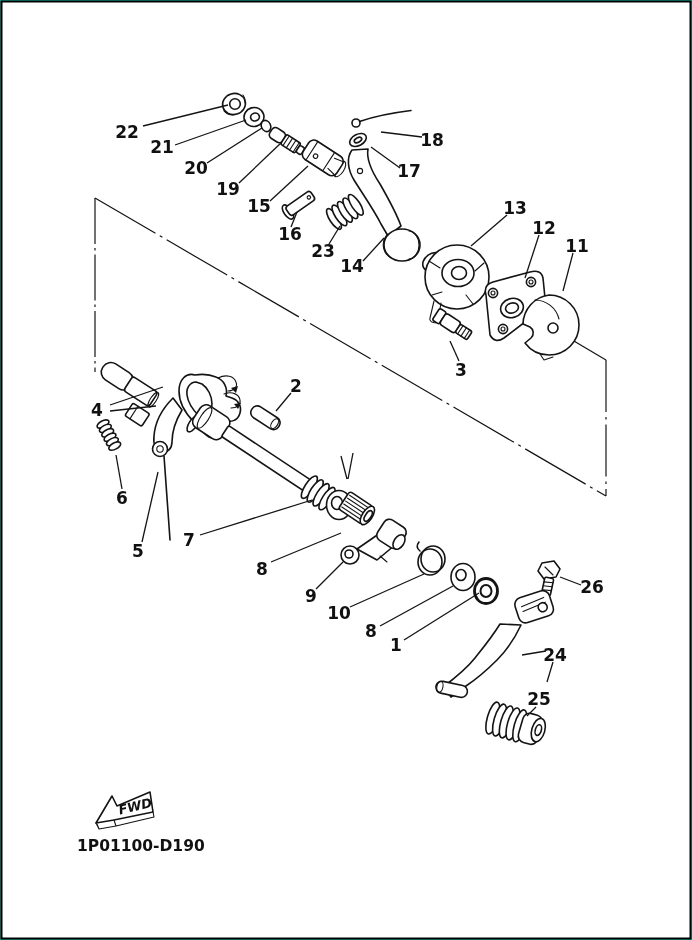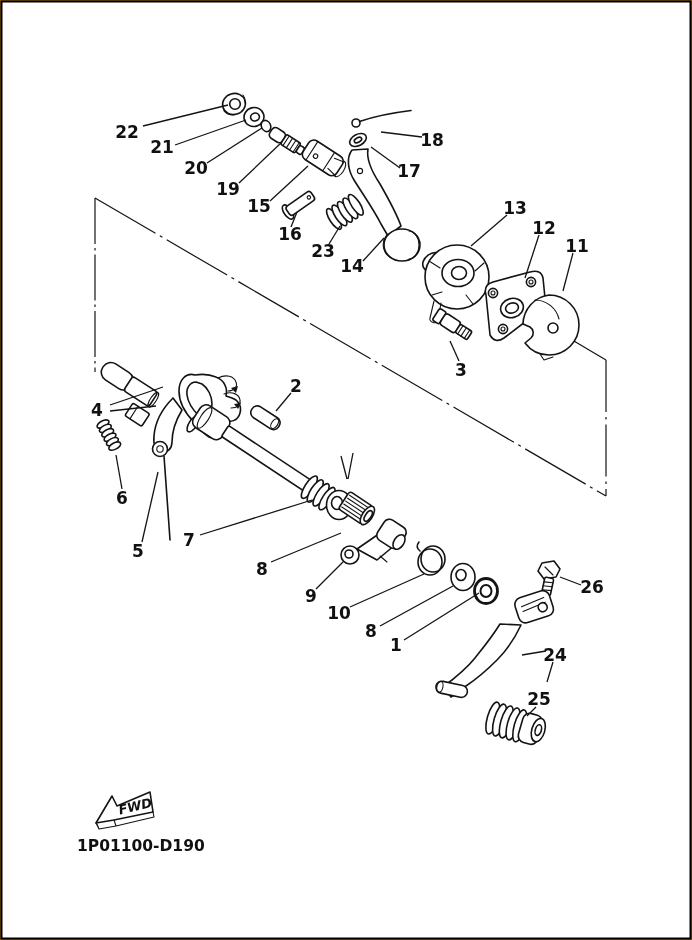--- a/index.html
+++ b/index.html
@@ -1,16 +1,16 @@
 <!DOCTYPE html>
 <html><head>
 <meta charset="utf-8">
 <style>
   html,body{margin:0;padding:0;background:#e8e8e8;}
-  .stage{width:692px;height:940px;background:#a16207;position:relative;margin:0 auto;
+  .stage{width:692px;height:940px;background:#14b8a6;position:relative;margin:0 auto;
          font-family:"DejaVu Sans", sans-serif;}
   svg{display:block}
   .ln{stroke:#141414;fill:none;stroke-width:1.6;stroke-linecap:round;stroke-linejoin:round}
   .wh{stroke:#141414;fill:#ffffff;stroke-width:1.6;stroke-linecap:round;stroke-linejoin:round}
   .thin{stroke-width:1.1}
   .ldr{stroke:#141414;fill:none;stroke-width:1.3}
   .cl{stroke:#141414;fill:none;stroke-width:1.2}
   text.callout{font:bold 17px "DejaVu Sans",sans-serif;fill:#111;text-anchor:middle}
   text.code{font:bold 15.5px "DejaVu Sans",sans-serif;fill:#111}
   text.fwd{font:italic bold 13px "DejaVu Sans",sans-serif;fill:#111}

